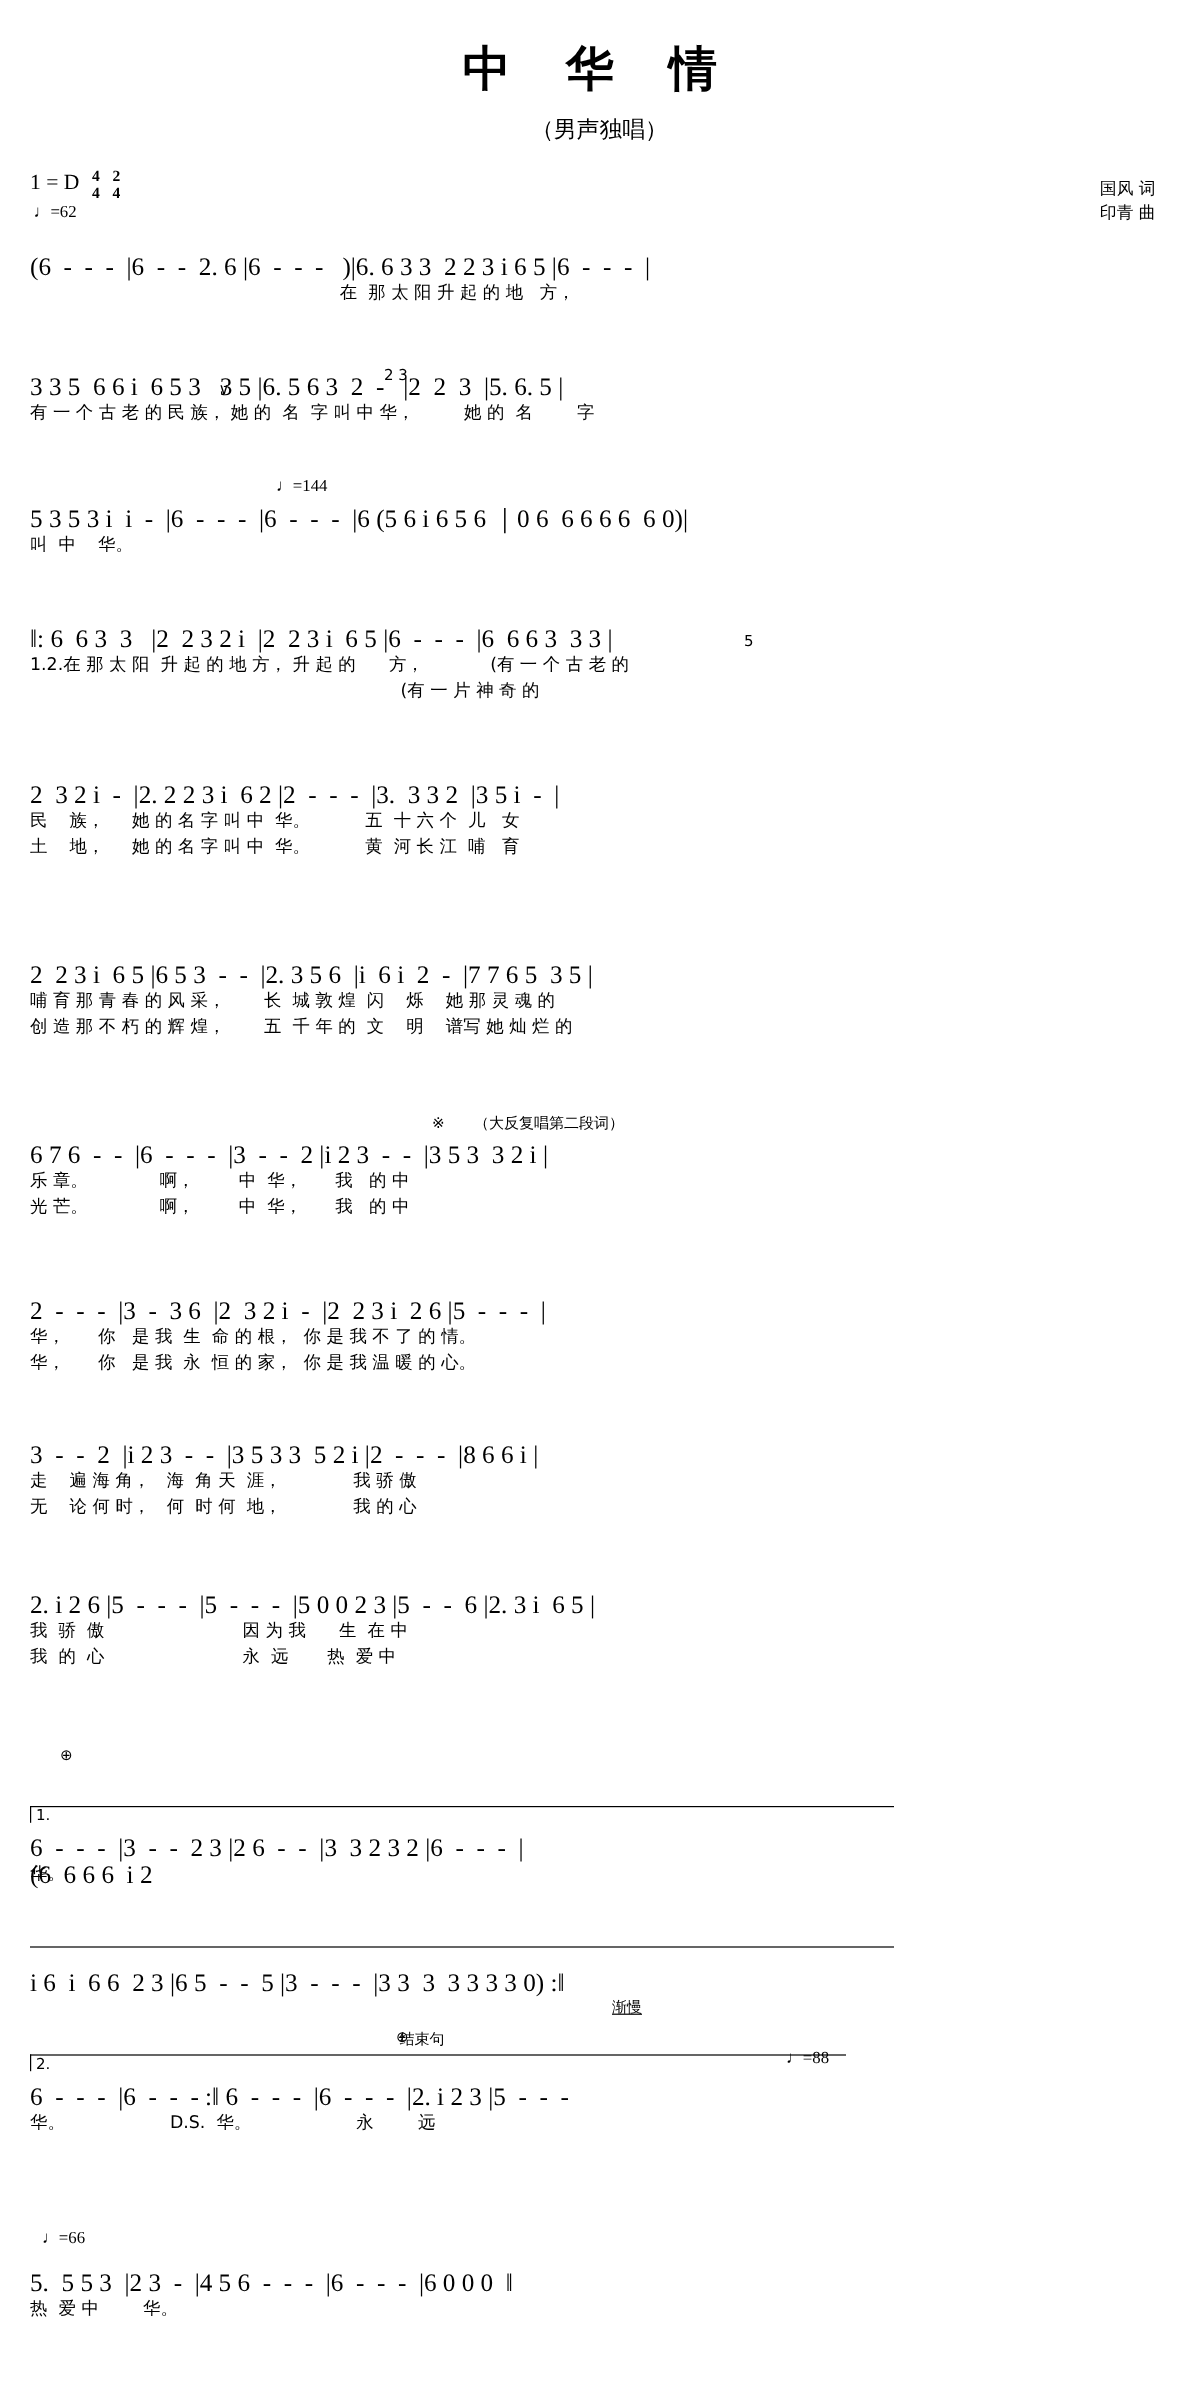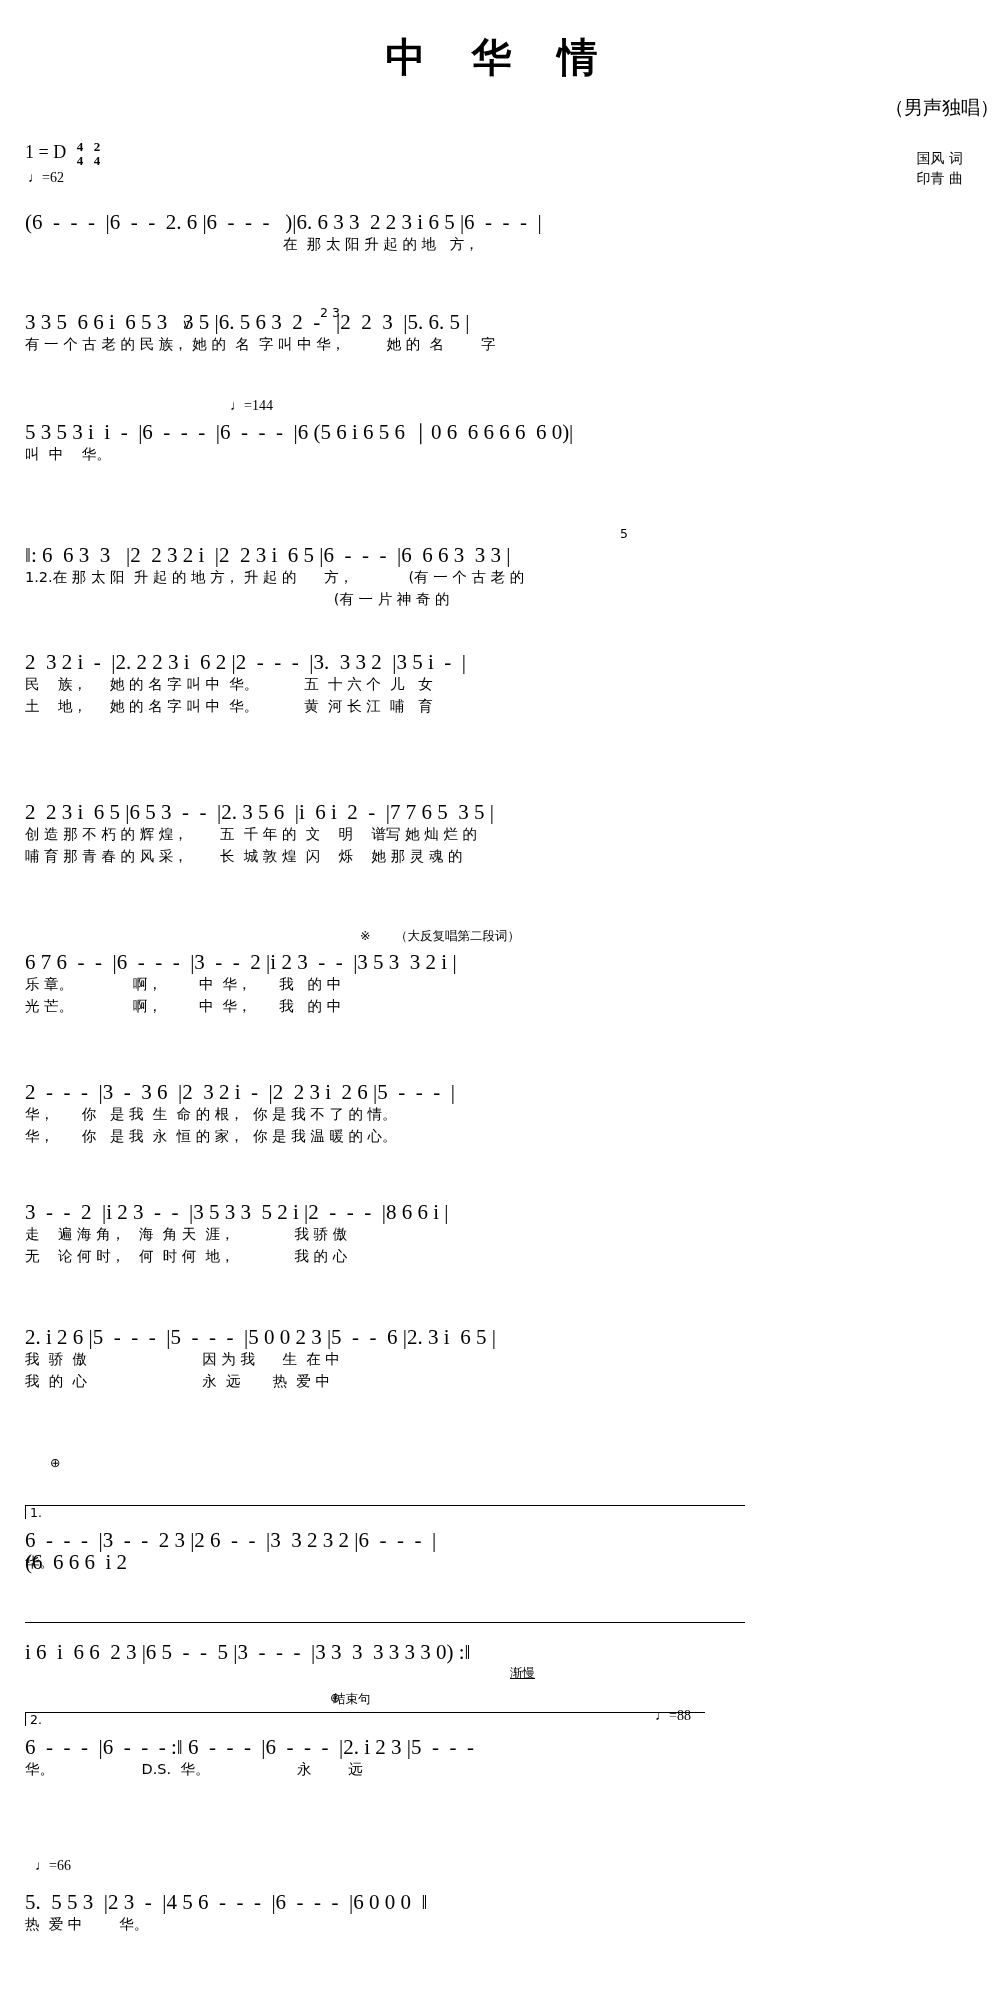--- a/index.html
+++ b/index.html
@@ -1,21 +1,21 @@
 <!DOCTYPE html>
 <html><head>
 <meta charset="utf-8">
 <style>
   html,body{margin:0;padding:0;background:#ffffff;}
   body{width:999px;height:1990px;position:relative;font-family:"Liberation Serif",serif;color:#000;}
   .sheet{position:relative;width:999px;height:1990px;overflow:hidden;}
 
   .title{position:absolute;top:30px;left:0;width:999px;text-align:center;
          font-family:"DejaVu Sans",sans-serif;font-weight:bold;font-size:40px;letter-spacing:16px;}
-  .subtitle{position:absolute;top:95px;left:0;width:999px;text-align:right;font-size:19px;
+  .subtitle{position:absolute;top:95px;left:0;width:999px;text-align:center;font-size:19px;
             font-family:"DejaVu Sans",sans-serif;}
 
   .keysig{position:absolute;left:25px;top:140px;font-size:18px;font-family:"Liberation Serif",serif;}
   .keysig .frac{display:inline-block;vertical-align:middle;text-align:center;font-size:13px;line-height:1.05;margin-left:6px;font-weight:bold;}
   .keysig .frac b{display:block;}
   .tempo{position:absolute;left:28px;top:170px;font-size:14px;font-family:"Liberation Serif",serif;}
   .credits{position:absolute;right:36px;top:148px;font-size:14px;line-height:1.45;text-align:left;
            font-family:"DejaVu Sans",sans-serif;}
 
   
@@ -66,37 +66,37 @@
   </div>
   <div class="mark" style="left:182px;top:316px;">∨</div>
   <div class="mark small" style="left:320px;top:305px;">2 3</div>
 
   <div class="sys" style="top:420px;">
     <div class="notes">5 3 5 3 i  i  -  |6  -  -  -  |6  -  -  -  |6 (5 6 i 6 5 6 ｜0 6  6 6 6 6  6 0)|</div>
     <div class="lyr">叫  中    华。</div>
   </div>
   <div class="tmark" style="left:230px;top:398px;">♩=144</div>
 
-  <div class="sys" style="top:520px;margin-top:23px;">
+  <div class="sys" style="top:520px;">
     <div class="notes">‖: 6  6 3  3   |2  2 3 2 i  |2  2 3 i  6 5 |6  -  -  -  |6  6 6 3  3 3 |</div>
     <div class="lyr2">1.2.在 那 太 阳  升 起 的 地 方， 升 起 的      方，            (有 一 个 古 老 的</div>
     <div class="lyr2">                                                                   (有 一 片 神 奇 的</div>
   </div>
   <div class="mark small" style="left:620px;top:526px;">5</div>
 
   <div class="sys" style="top:650px;">
     <div class="notes">2  3 2 i  -  |2. 2 2 3 i  6 2 |2  -  -  -  |3.  3 3 2  |3 5 i  -  |</div>
     <div class="lyr2">民    族，     她 的 名 字 叫 中  华。          五  十 六 个  儿   女</div>
     <div class="lyr2">土    地，     她 的 名 字 叫 中  华。          黄  河 长 江  哺   育</div>
   </div>
 
   <div class="sys" style="top:800px;">
     <div class="notes">2  2 3 i  6 5 |6 5 3  -  -  |2. 3 5 6  |i  6 i  2  -  |7 7 6 5  3 5 |</div>
+    <div class="lyr2">哺 育 那 青 春 的 风 采，       长  城 敦 煌  闪    烁    她 那 灵 魂 的</div>
     <div class="lyr2">创 造 那 不 朽 的 辉 煌，       五  千 年 的  文    明    谱写 她 灿 烂 的</div>
-    <div class="lyr2">哺 育 那 青 春 的 风 采，       长  城 敦 煌  闪    烁    她 那 灵 魂 的</div>
   </div>
 
   <div class="sys" style="top:950px;">
     <div class="notes">6 7 6  -  -  |6  -  -  -  |3  -  -  2 |i 2 3  -  -  |3 5 3  3 2 i |</div>
     <div class="lyr2">乐 章。             啊，        中  华，      我   的 中</div>
     <div class="lyr2">光 芒。             啊，        中  华，      我   的 中</div>
   </div>
   <div class="mark" style="left:360px;top:928px;">※</div>
   <div class="mark" style="left:395px;top:928px;">（大反复唱第二段词）</div>
 

